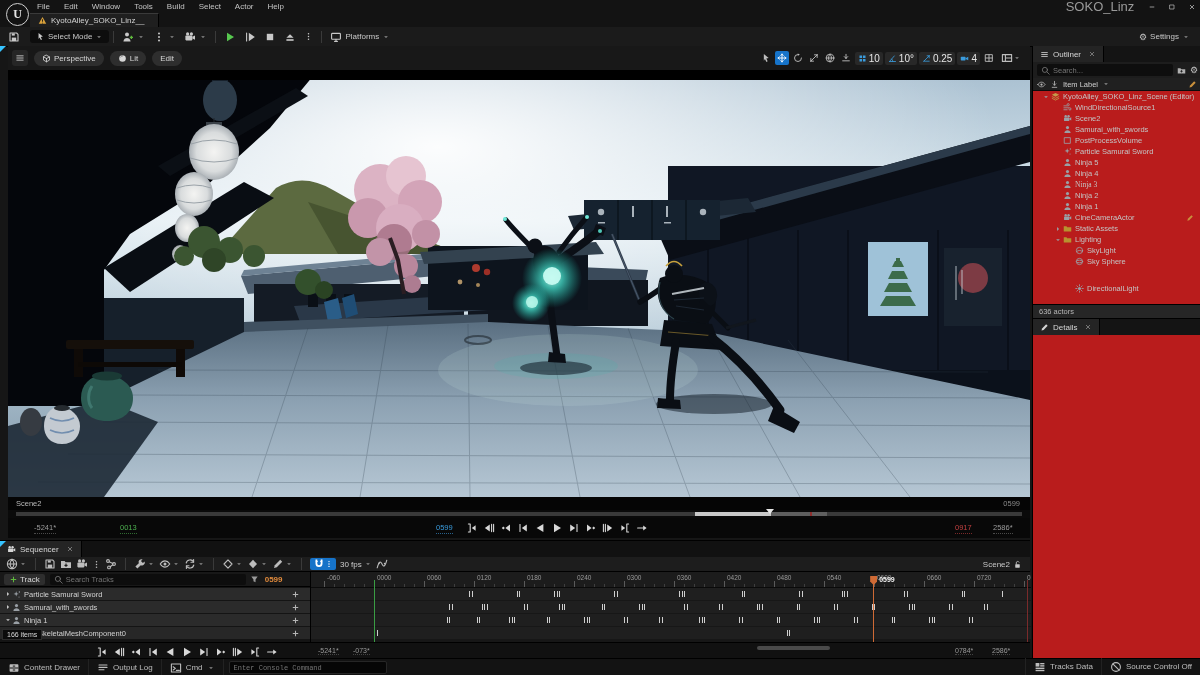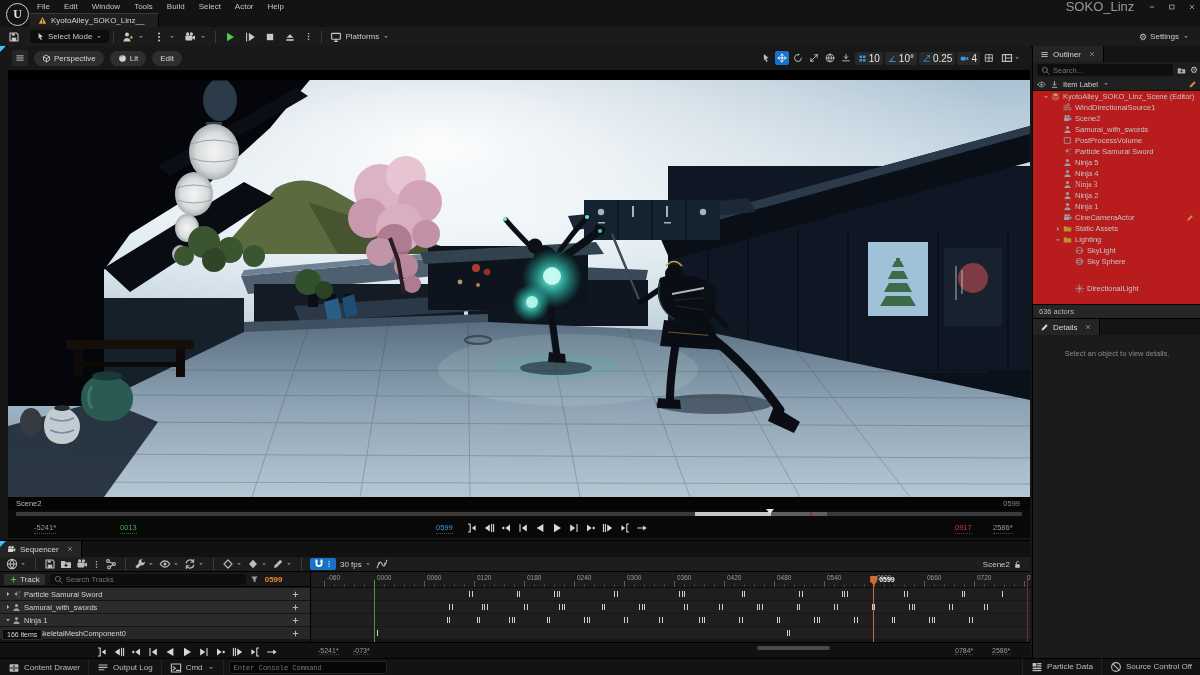--- a/index.html
+++ b/index.html
@@ -1584,23 +1584,20 @@
             </svg>
           </span>
         <span>Details</span>
         <span class="tab-x ic s8">
             <svg viewBox="0 0 12 12">
               <path d="M3 3l6 6M9 3l-6 6" stroke="currentColor" stroke-width="1.2" fill="none"></path>
             </svg>
           </span>
       </span>
     </div>
-    <div id="details-body">
-      <div id="details-empty">Select an object to view details.</div>
-    </div>
   </div>
 
   <div id="statusbar" class="abs">
     <span class="sb-btn">
       <span class="ic s12">
           <svg viewBox="0 0 12 12">
             <rect x="1.6" y="2.2" width="8.8" height="7.6" rx=".8" fill="currentColor" stroke="none"></rect>
             <path d="M1.6 6h8.8M4.8 4.1h2.4M4.8 8h2.4" stroke="#151515" stroke-width="1" fill="none"></path>
           </svg>
         </span>
@@ -1636,21 +1633,21 @@
     <span class="sb-btn">
       <span class="ic s12">
           <svg viewBox="0 0 12 12">
             <rect x="1.6" y="2" width="3.8" height="3.6" fill="currentColor" stroke="none"></rect>
             <rect x="6.2" y="2" width="4.2" height="1.4" fill="currentColor" stroke="none"></rect>
             <rect x="6.2" y="4.2" width="4.2" height="1.4" fill="currentColor" stroke="none"></rect>
             <rect x="1.6" y="6.6" width="8.8" height="1.4" fill="currentColor" stroke="none"></rect>
             <rect x="1.6" y="8.8" width="8.8" height="1.4" fill="currentColor" stroke="none"></rect>
           </svg>
         </span>
-      <span>Particle Data</span>
+      <span>Tracks Data</span>
     </span>
     <span class="sb-btn">
       <span class="ic s12">
           <svg viewBox="0 0 12 12">
             <circle cx="6" cy="6" r="4.4" stroke="currentColor" fill="none" stroke-width="1.1" stroke-linecap="round" stroke-linejoin="round"></circle>
             <path d="M2.9 2.9l6.2 6.2" stroke="currentColor" fill="none" stroke-width="1.1" stroke-linecap="round" stroke-linejoin="round"></path>
           </svg>
         </span>
       <span>Source Control Off</span>
     </span>

